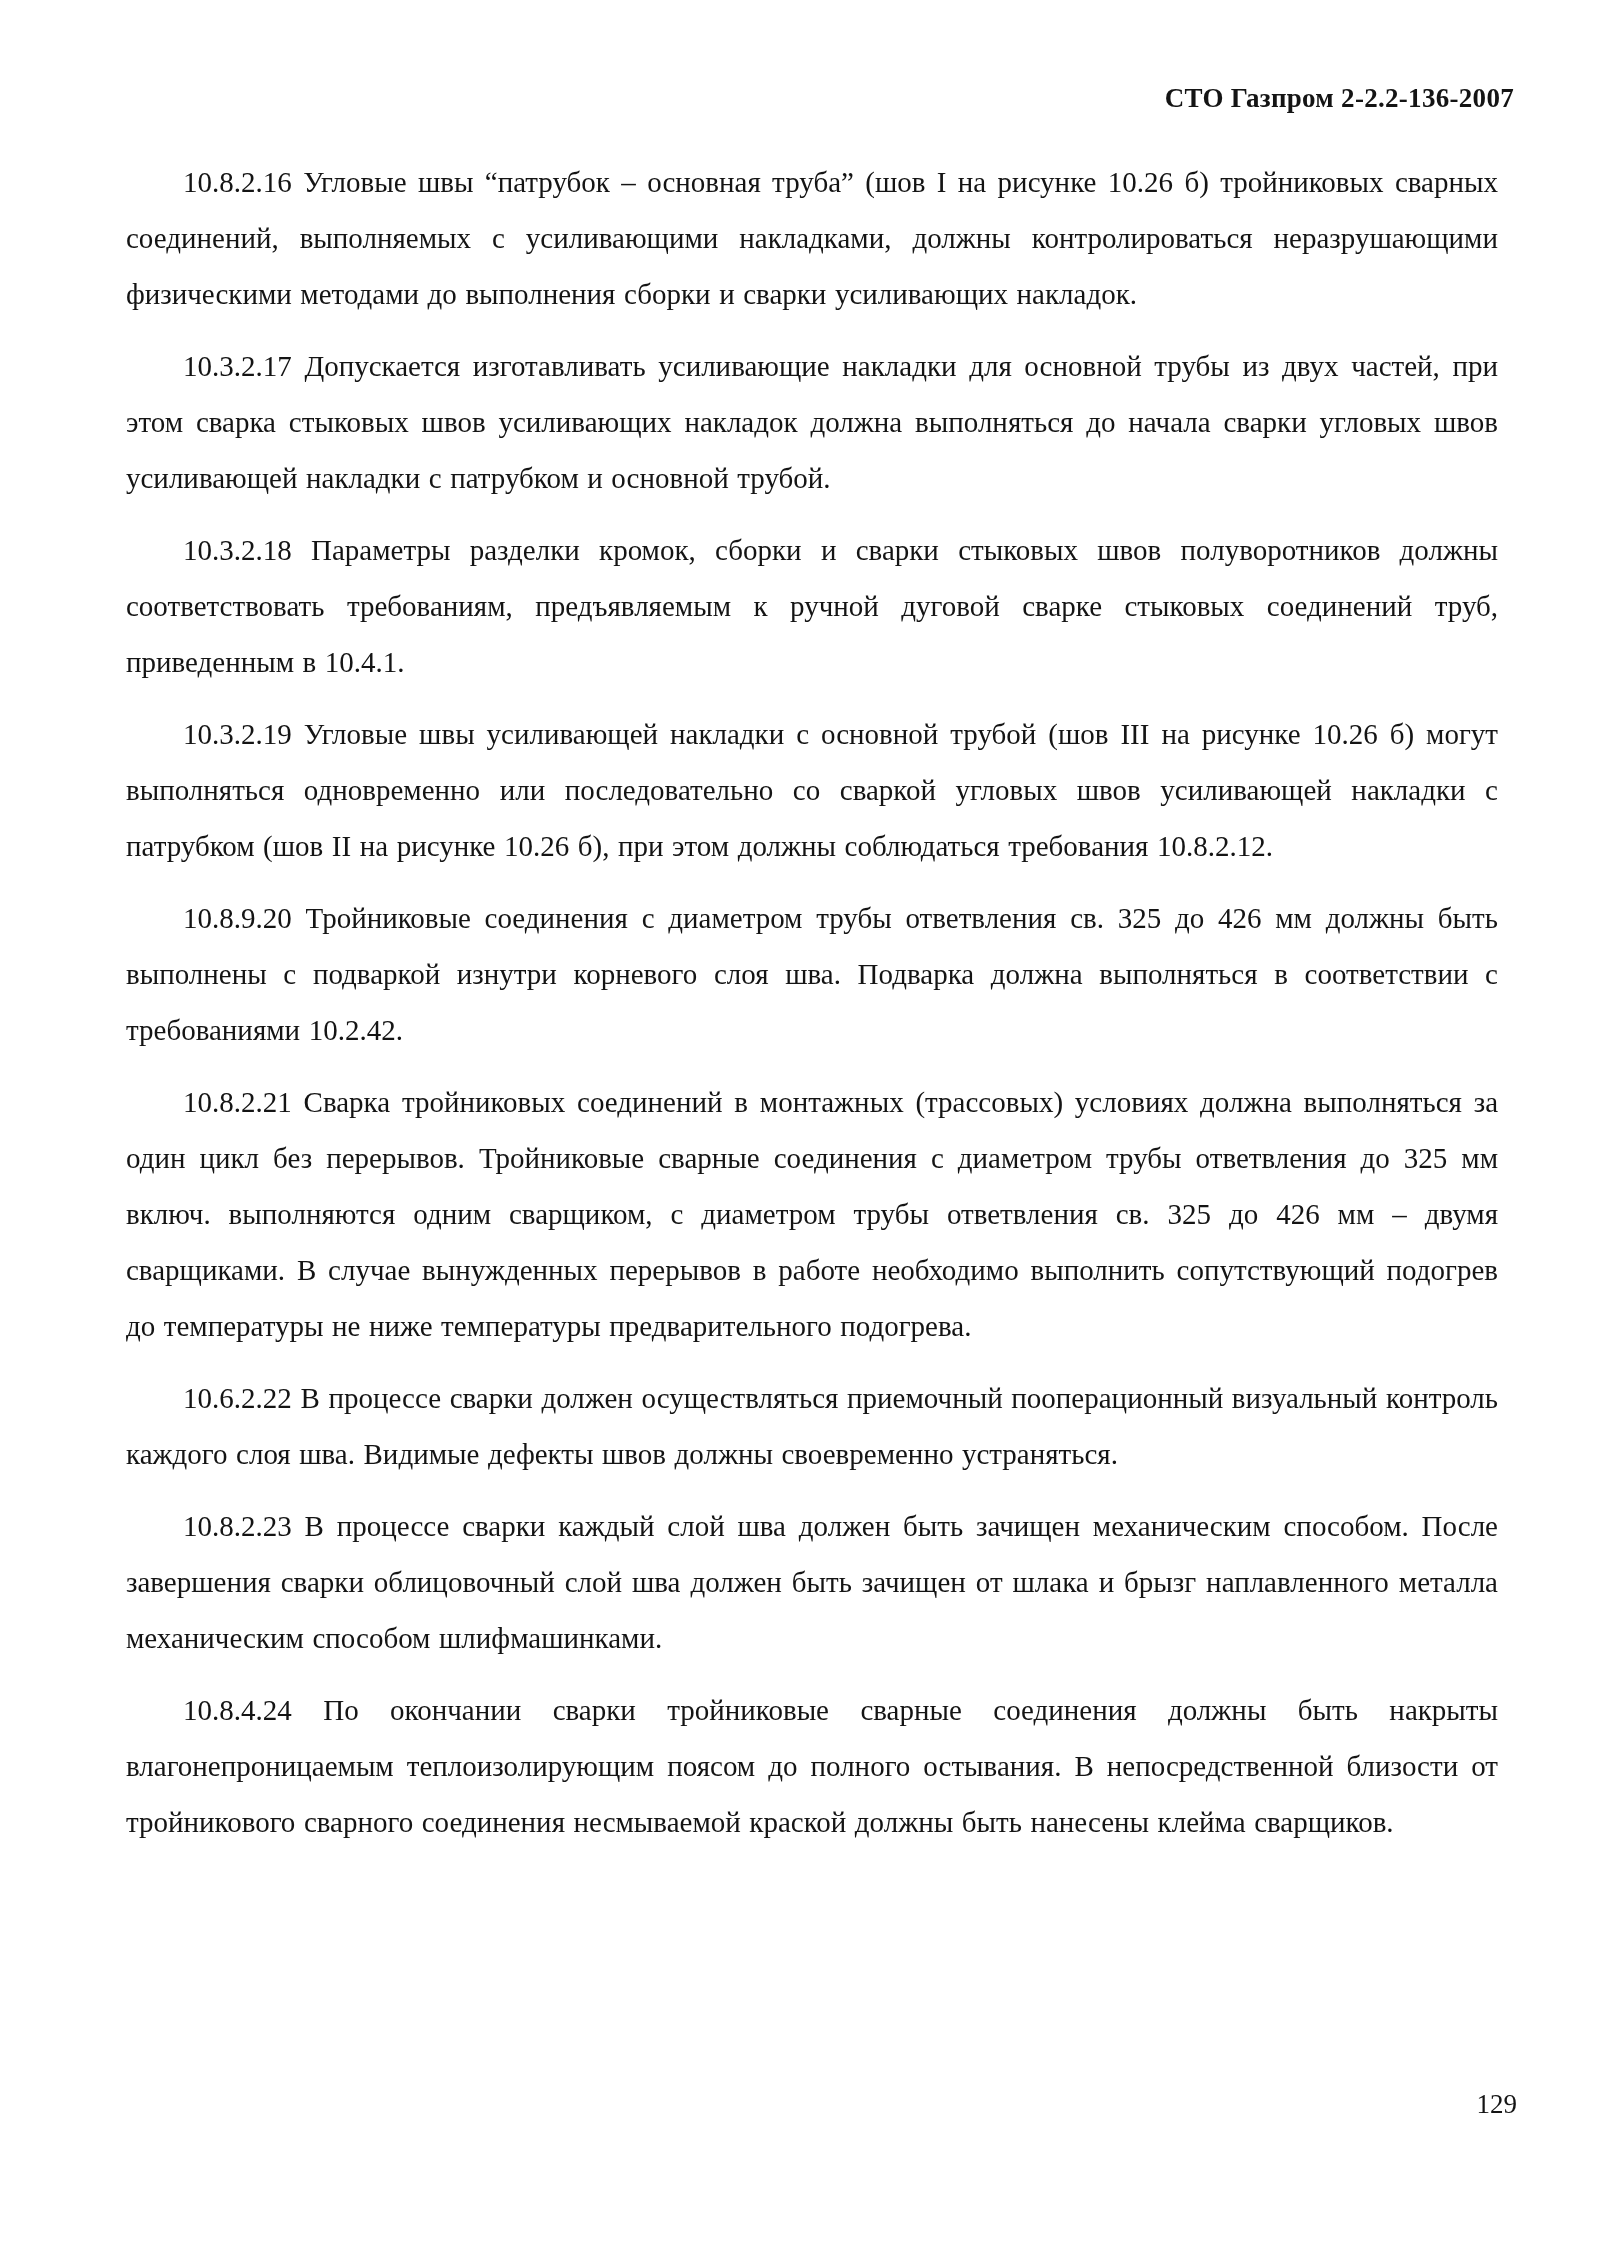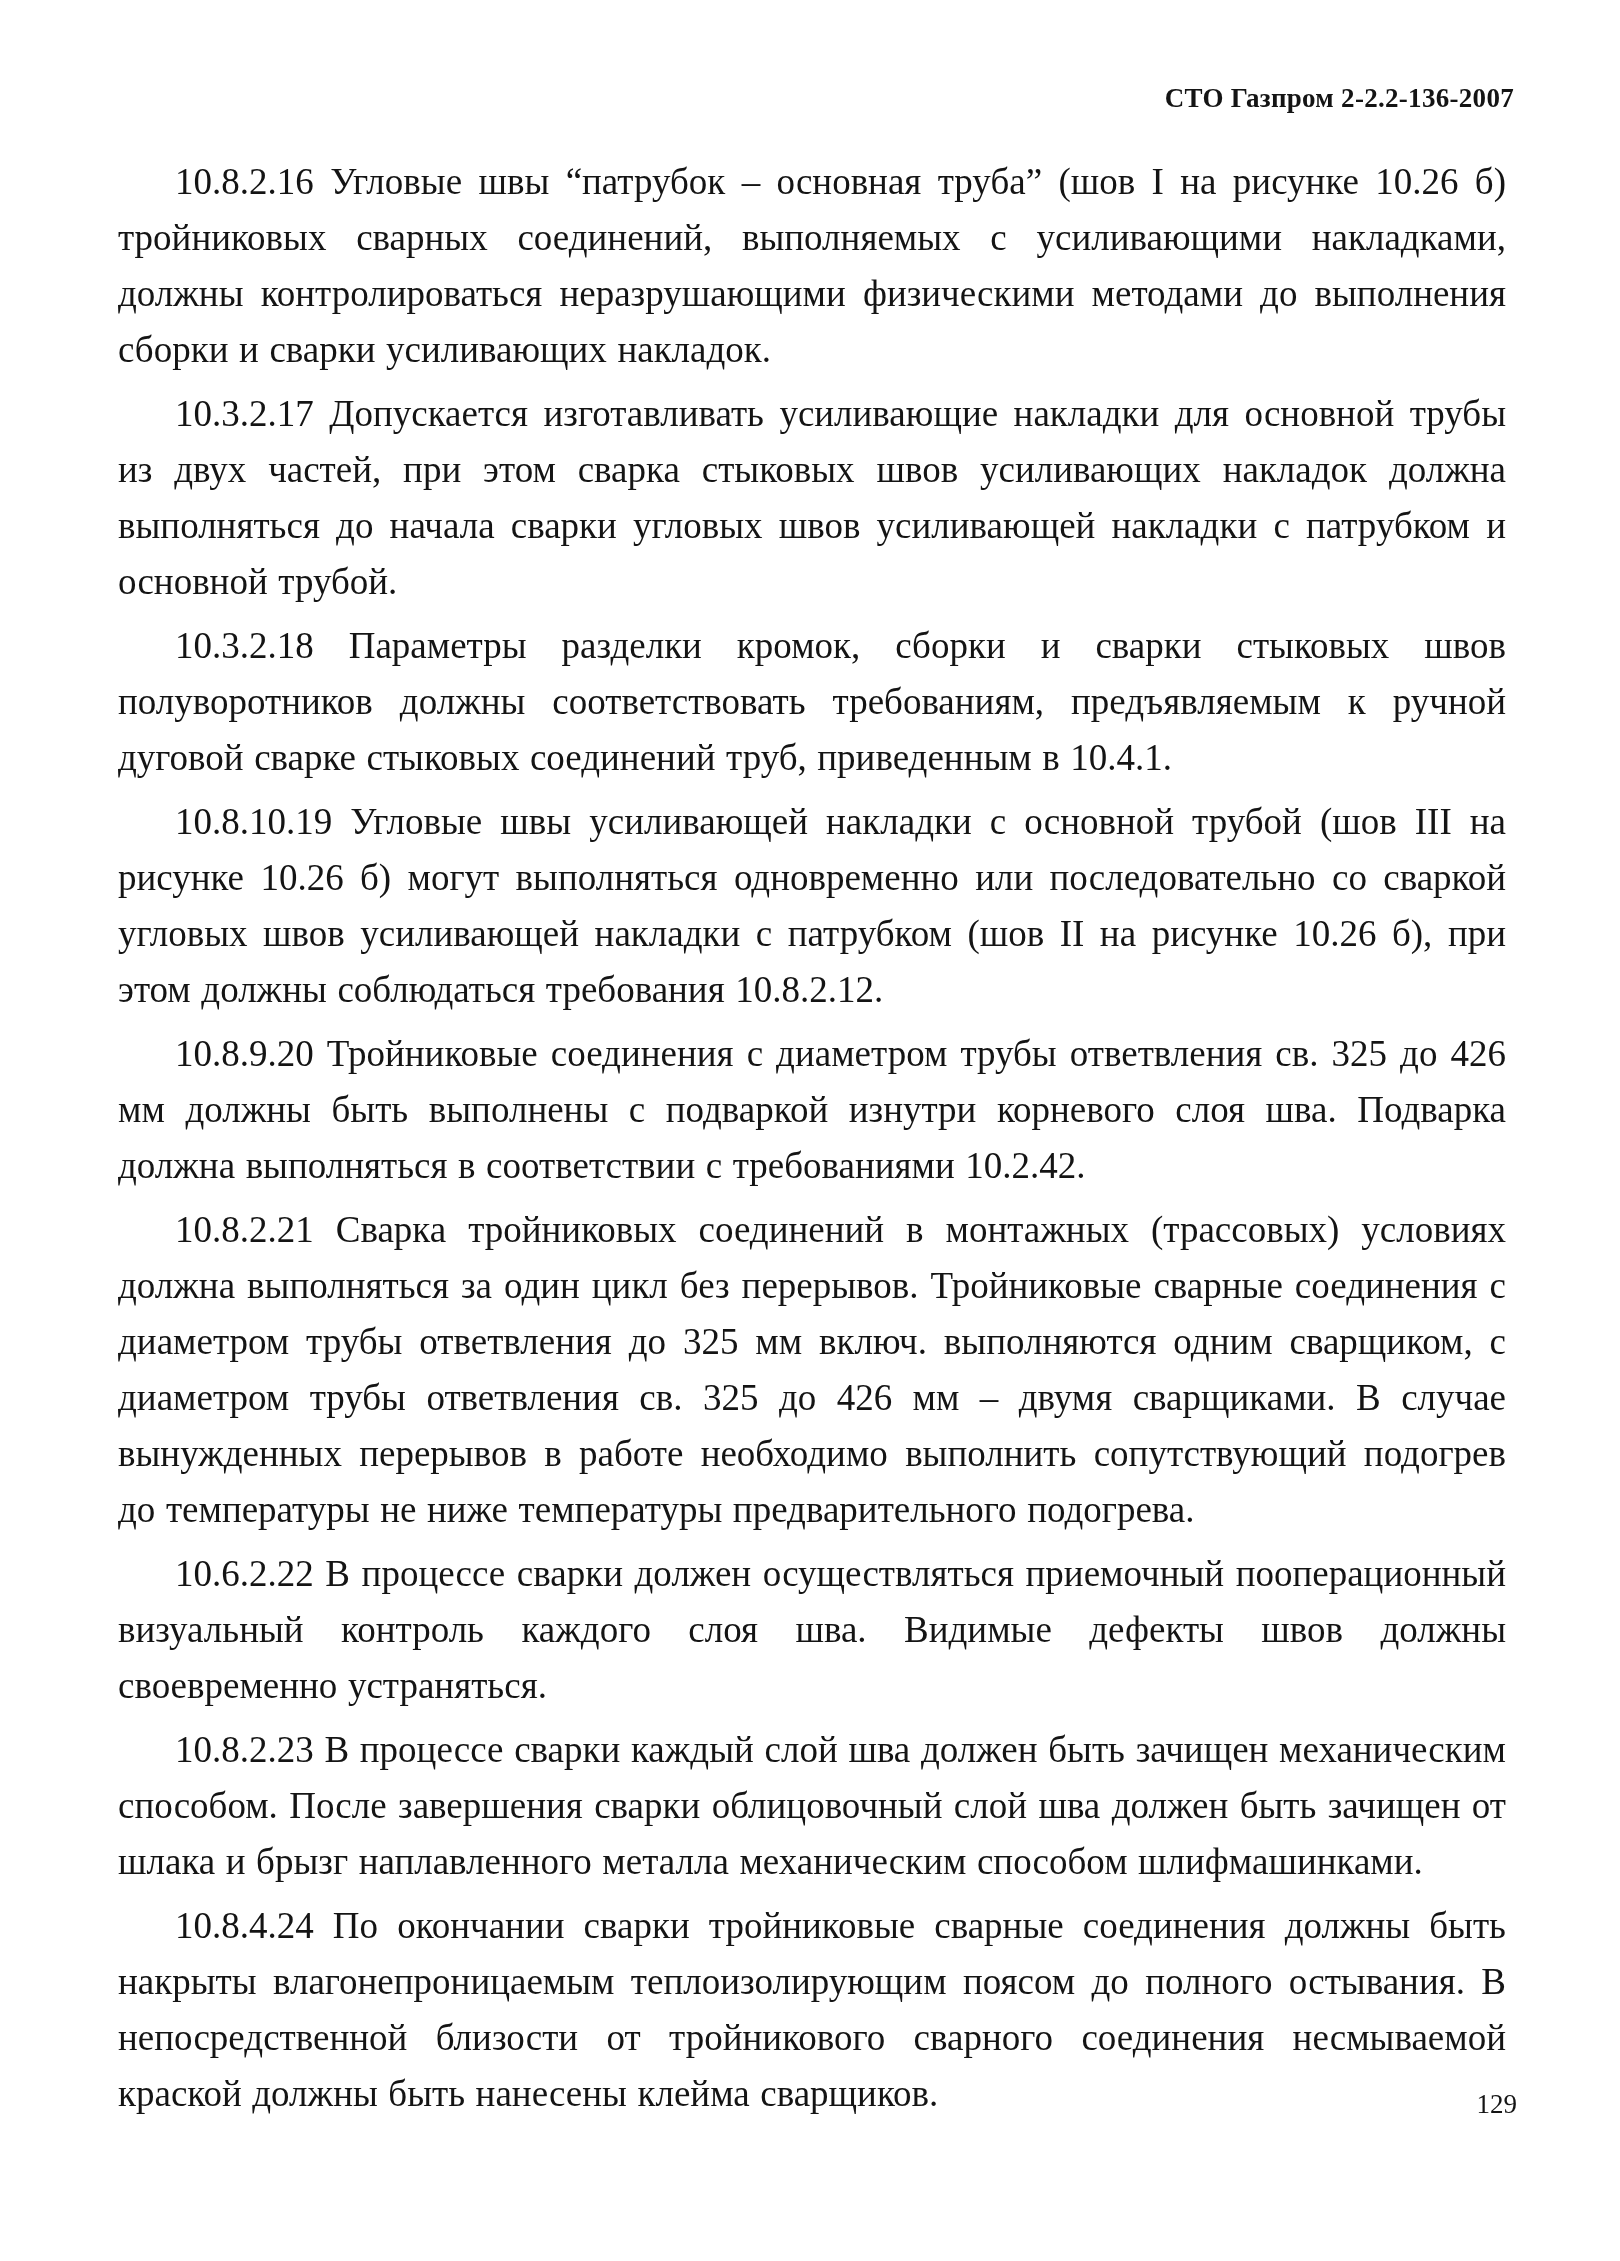--- a/index.html
+++ b/index.html
@@ -22,22 +22,22 @@
     padding: 83px 107px 0 110px;
   }
   .doc-header {
     font-size: 27px;
     font-weight: bold;
     text-align: right;
     letter-spacing: 0.3px;
     margin: 0 0 40px 0;
   }
   .doc-body p.para {
-    margin: 8px;
-    font-size: 37px;
+    margin: 16px;
+    font-size: 29px;
     line-height: 56px;
     text-align: justify;
     text-indent: 57px;
     word-spacing: 1.3px;
   }
   .page-number {
     position: absolute;
     right: 104px;
     bottom: 141px;
     font-size: 27px;
@@ -51,21 +51,21 @@
   <div class="doc-header">СТО Газпром 2-2.2-136-2007</div>
 
   <div class="doc-body">
 
     <p class="para"><span>10.8.2.16</span> <span>Угловые швы “патрубок – основная труба” (шов I на рисунке 10.26 б) тройниковых сварных соединений, выполняемых с усиливающими накладками, должны контролироваться неразрушающими физическими методами до выполнения сборки и сварки усиливающих накладок.</span></p>
 
     <p class="para"><span>10.3.2.17</span> <span>Допускается изготавливать усиливающие накладки для основной трубы из двух частей, при этом сварка стыковых швов усиливающих накладок должна выполняться до начала сварки угловых швов усиливающей накладки с патрубком и основной трубой.</span></p>
 
     <p class="para"><span>10.3.2.18</span> <span>Параметры разделки кромок, сборки и сварки стыковых швов полуворотников должны соответствовать требованиям, предъявляемым к ручной дуговой сварке стыковых соединений труб, приведенным в 10.4.1.</span></p>
 
-    <p class="para"><span>10.8.10.19</span> <span>Угловые швы усиливающей накладки с основной трубой (шов III на рисунке 10.26 б) могут выполняться одновременно или последовательно со сваркой угловых швов усиливающей накладки с патрубком (шов II на рисунке 10.26 б), при этом должны соблюдаться требования 10.8.2.12.</span></p>
+    <p class="para"><span>10.3.2.19</span> <span>Угловые швы усиливающей накладки с основной трубой (шов III на рисунке 10.26 б) могут выполняться одновременно или последовательно со сваркой угловых швов усиливающей накладки с патрубком (шов II на рисунке 10.26 б), при этом должны соблюдаться требования 10.8.2.12.</span></p>
 
     <p class="para"><span>10.8.9.20</span> <span>Тройниковые соединения с диаметром трубы ответвления св. 325 до 426 мм должны быть выполнены с подваркой изнутри корневого слоя шва. Подварка должна выполняться в соответствии с требованиями 10.2.42.</span></p>
 
     <p class="para"><span>10.8.2.21</span> <span>Сварка тройниковых соединений в монтажных (трассовых) условиях должна выполняться за один цикл без перерывов. Тройниковые сварные соединения с диаметром трубы ответвления до 325 мм включ. выполняются одним сварщиком, с диаметром трубы ответвления св. 325 до 426 мм – двумя сварщиками. В случае вынужденных перерывов в работе необходимо выполнить сопутствующий подогрев до температуры не ниже температуры предварительного подогрева.</span></p>
 
     <p class="para"><span>10.6.2.22</span> <span>В процессе сварки должен осуществляться приемочный пооперационный визуальный контроль каждого слоя шва. Видимые дефекты швов должны своевременно устраняться.</span></p>
 
     <p class="para"><span>10.8.2.23</span> <span>В процессе сварки каждый слой шва должен быть зачищен механическим способом. После завершения сварки облицовочный слой шва должен быть зачищен от шлака и брызг наплавленного металла механическим способом шлифмашинками.</span></p>
 
     <p class="para"><span>10.8.4.24</span> <span>По окончании сварки тройниковые сварные соединения должны быть накрыты влагонепроницаемым теплоизолирующим поясом до полного остывания. В непосредственной близости от тройникового сварного соединения несмываемой краской должны быть нанесены клейма сварщиков.</span></p>

